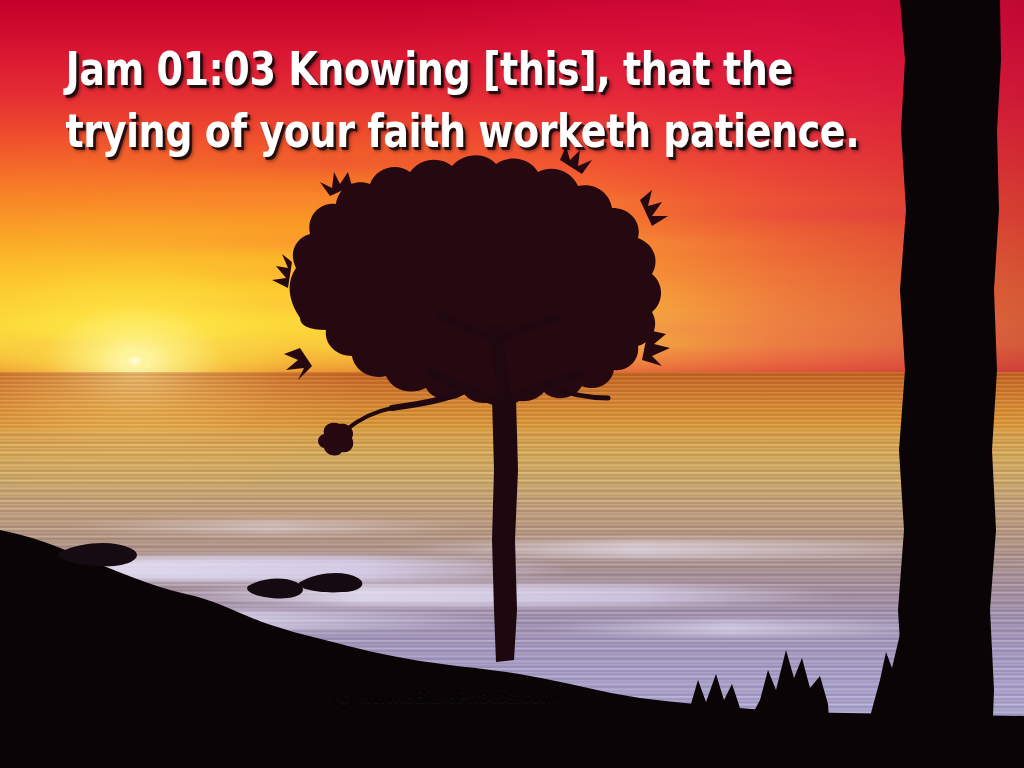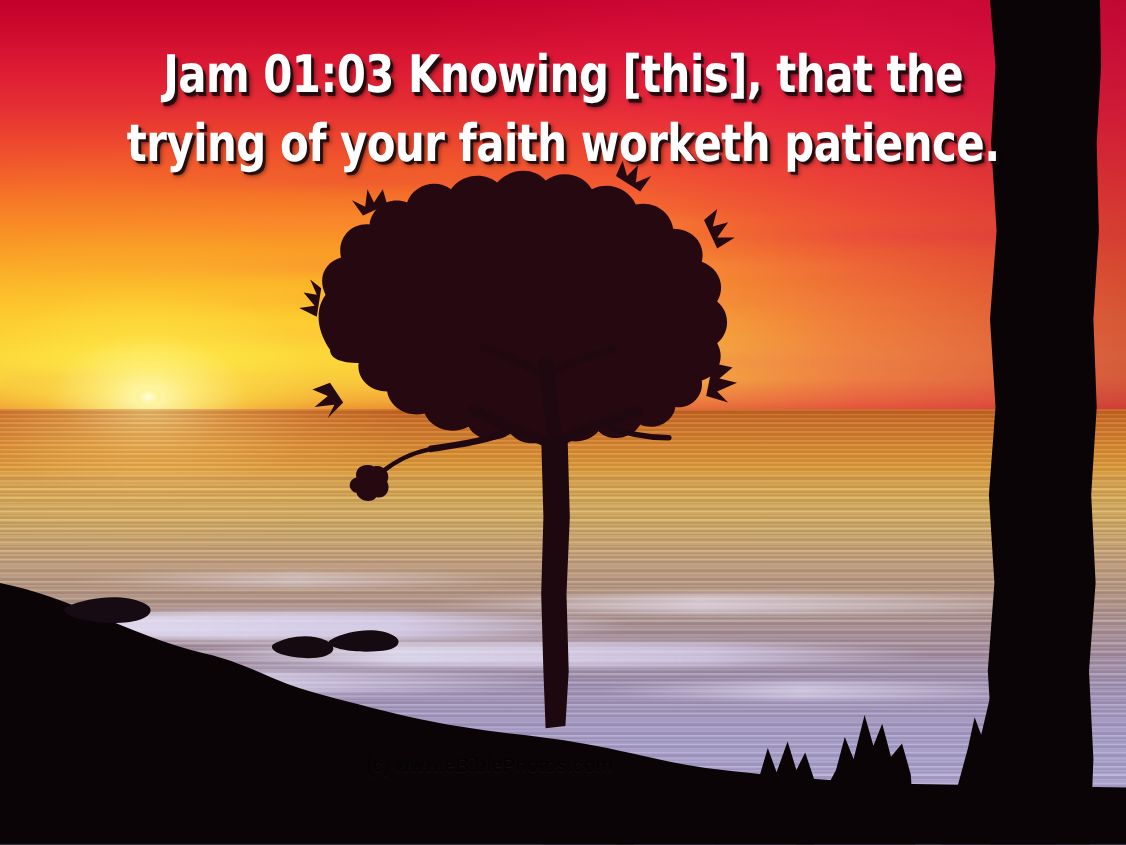--- a/index.html
+++ b/index.html
@@ -190,21 +190,20 @@
     left: 0; top: 0;
     width: 1024px; height: 768px;
     pointer-events: none;
   }
 
   
   .verse {
     position: absolute;
     left: 0; top: 38px;
     width: 1024px;
-    text-align: center;
     z-index: 40;
     padding: 0 16px;
     box-sizing: border-box;
   }
   .verse-line {
     display: block;
     color: #ffffff;
     font-family: "Liberation Sans Narrow", "DejaVu Sans Condensed", "Liberation Sans", sans-serif;
     font-weight: bold;
     font-size: 47px;

